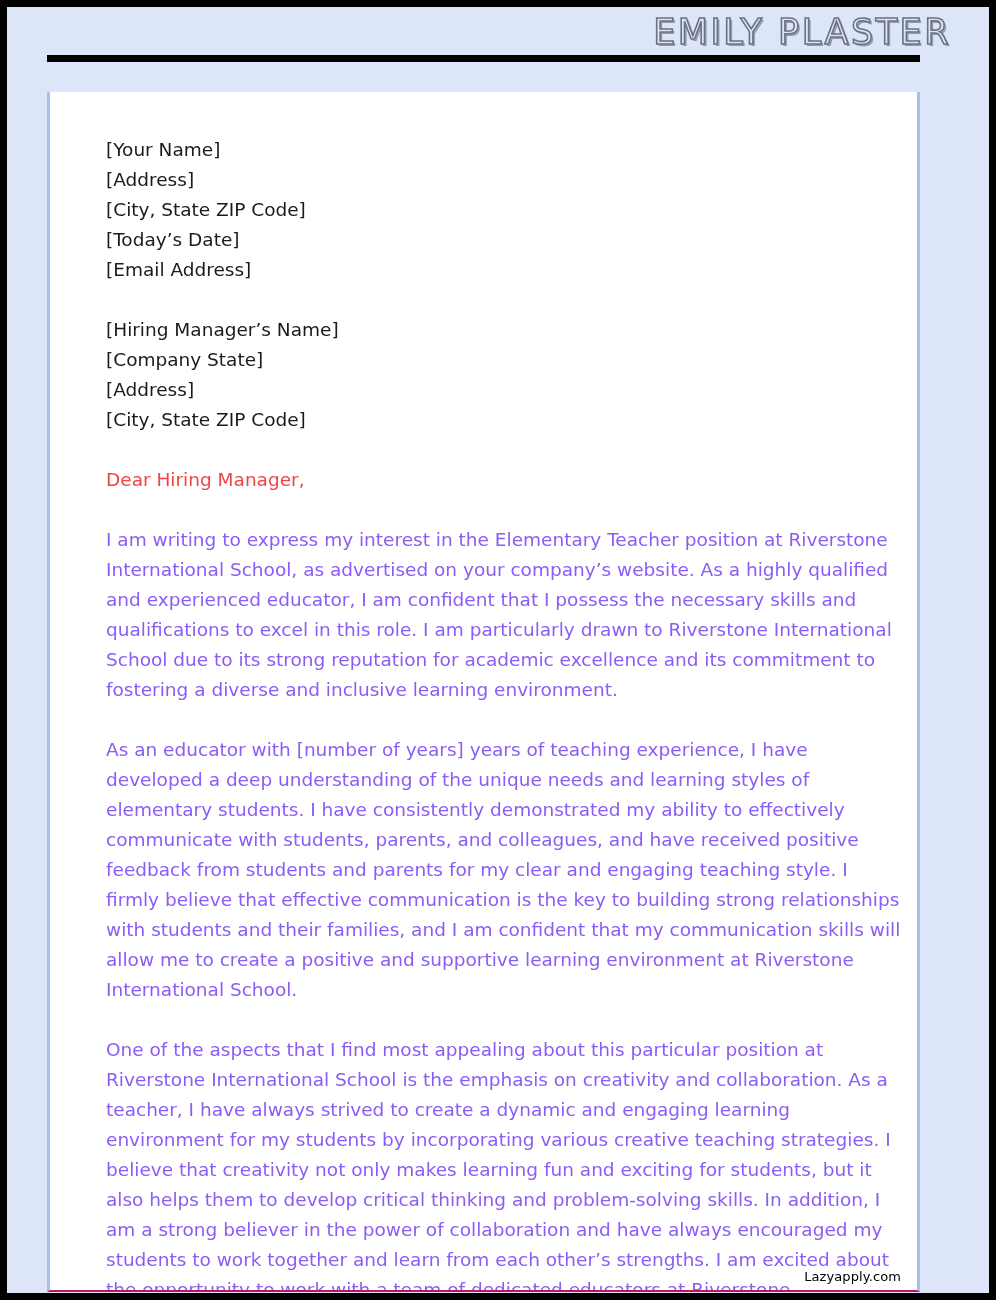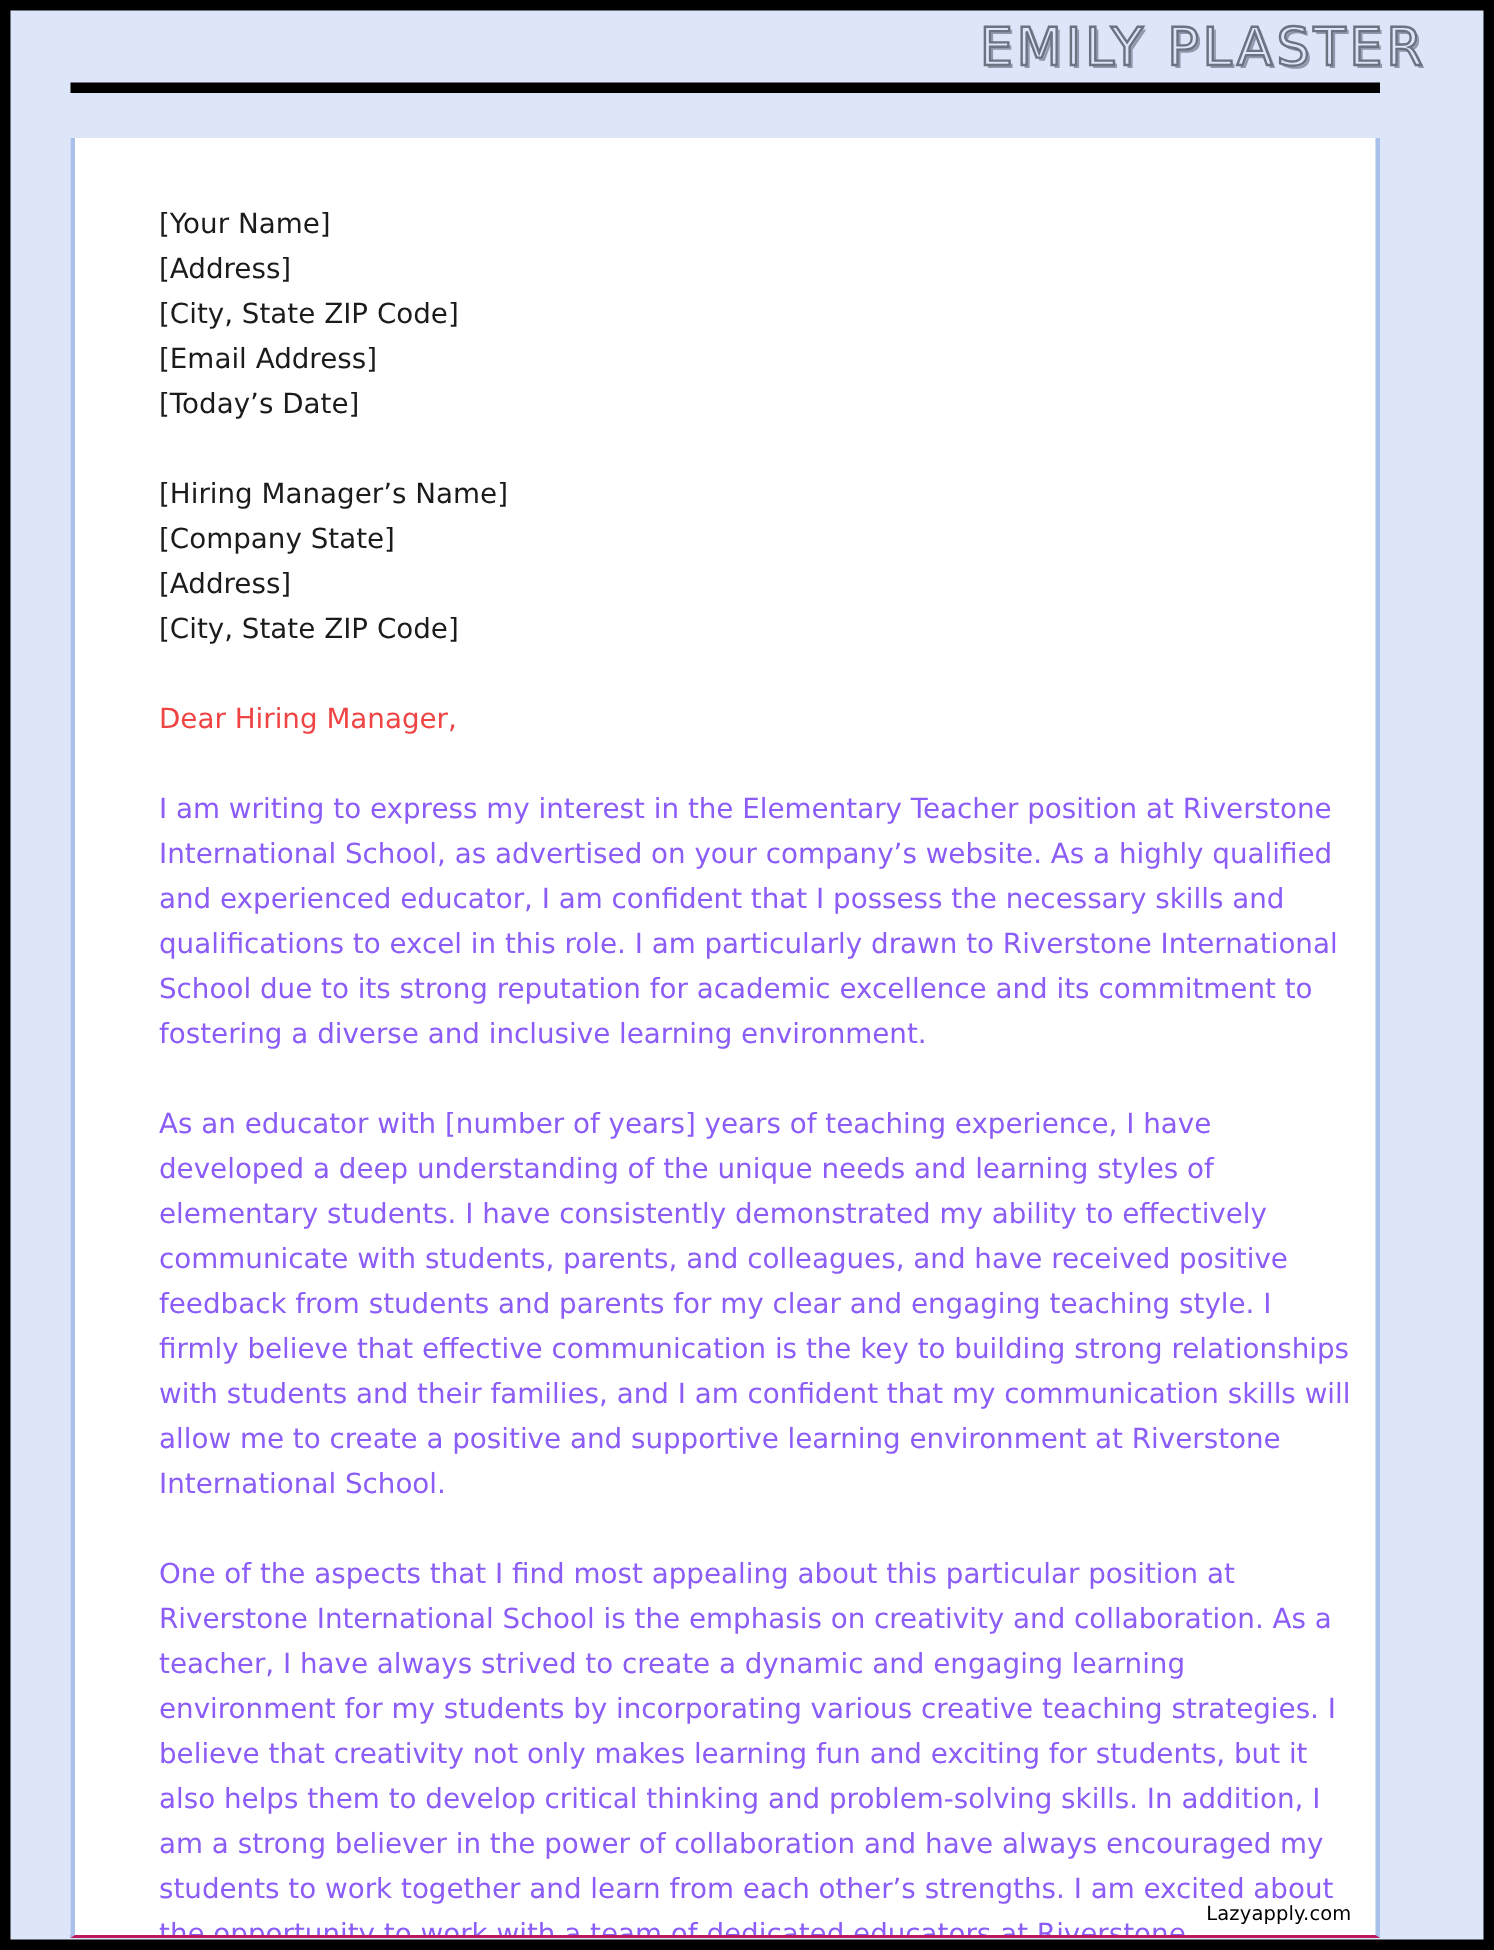--- a/index.html
+++ b/index.html
@@ -129,22 +129,22 @@
   <div id="header-rule"></div>
 
   <div id="letter-sheet">
 
     <div id="letter-body">
 
       <div class="addr-block">
         <div class="addr-line">[Your Name]</div>
         <div class="addr-line">[Address]</div>
         <div class="addr-line">[City, State ZIP Code]</div>
+        <div class="addr-line">[Today’s Date]</div>
         <div class="addr-line">[Email Address]</div>
-        <div class="addr-line">[Today’s Date]</div>
       </div>
 
       <div class="block-gap"></div>
 
       <div class="addr-block">
         <div class="addr-line">[Hiring Manager’s Name]</div>
         <div class="addr-line">[Company State]</div>
         <div class="addr-line">[Address]</div>
         <div class="addr-line">[City, State ZIP Code]</div>
       </div>

